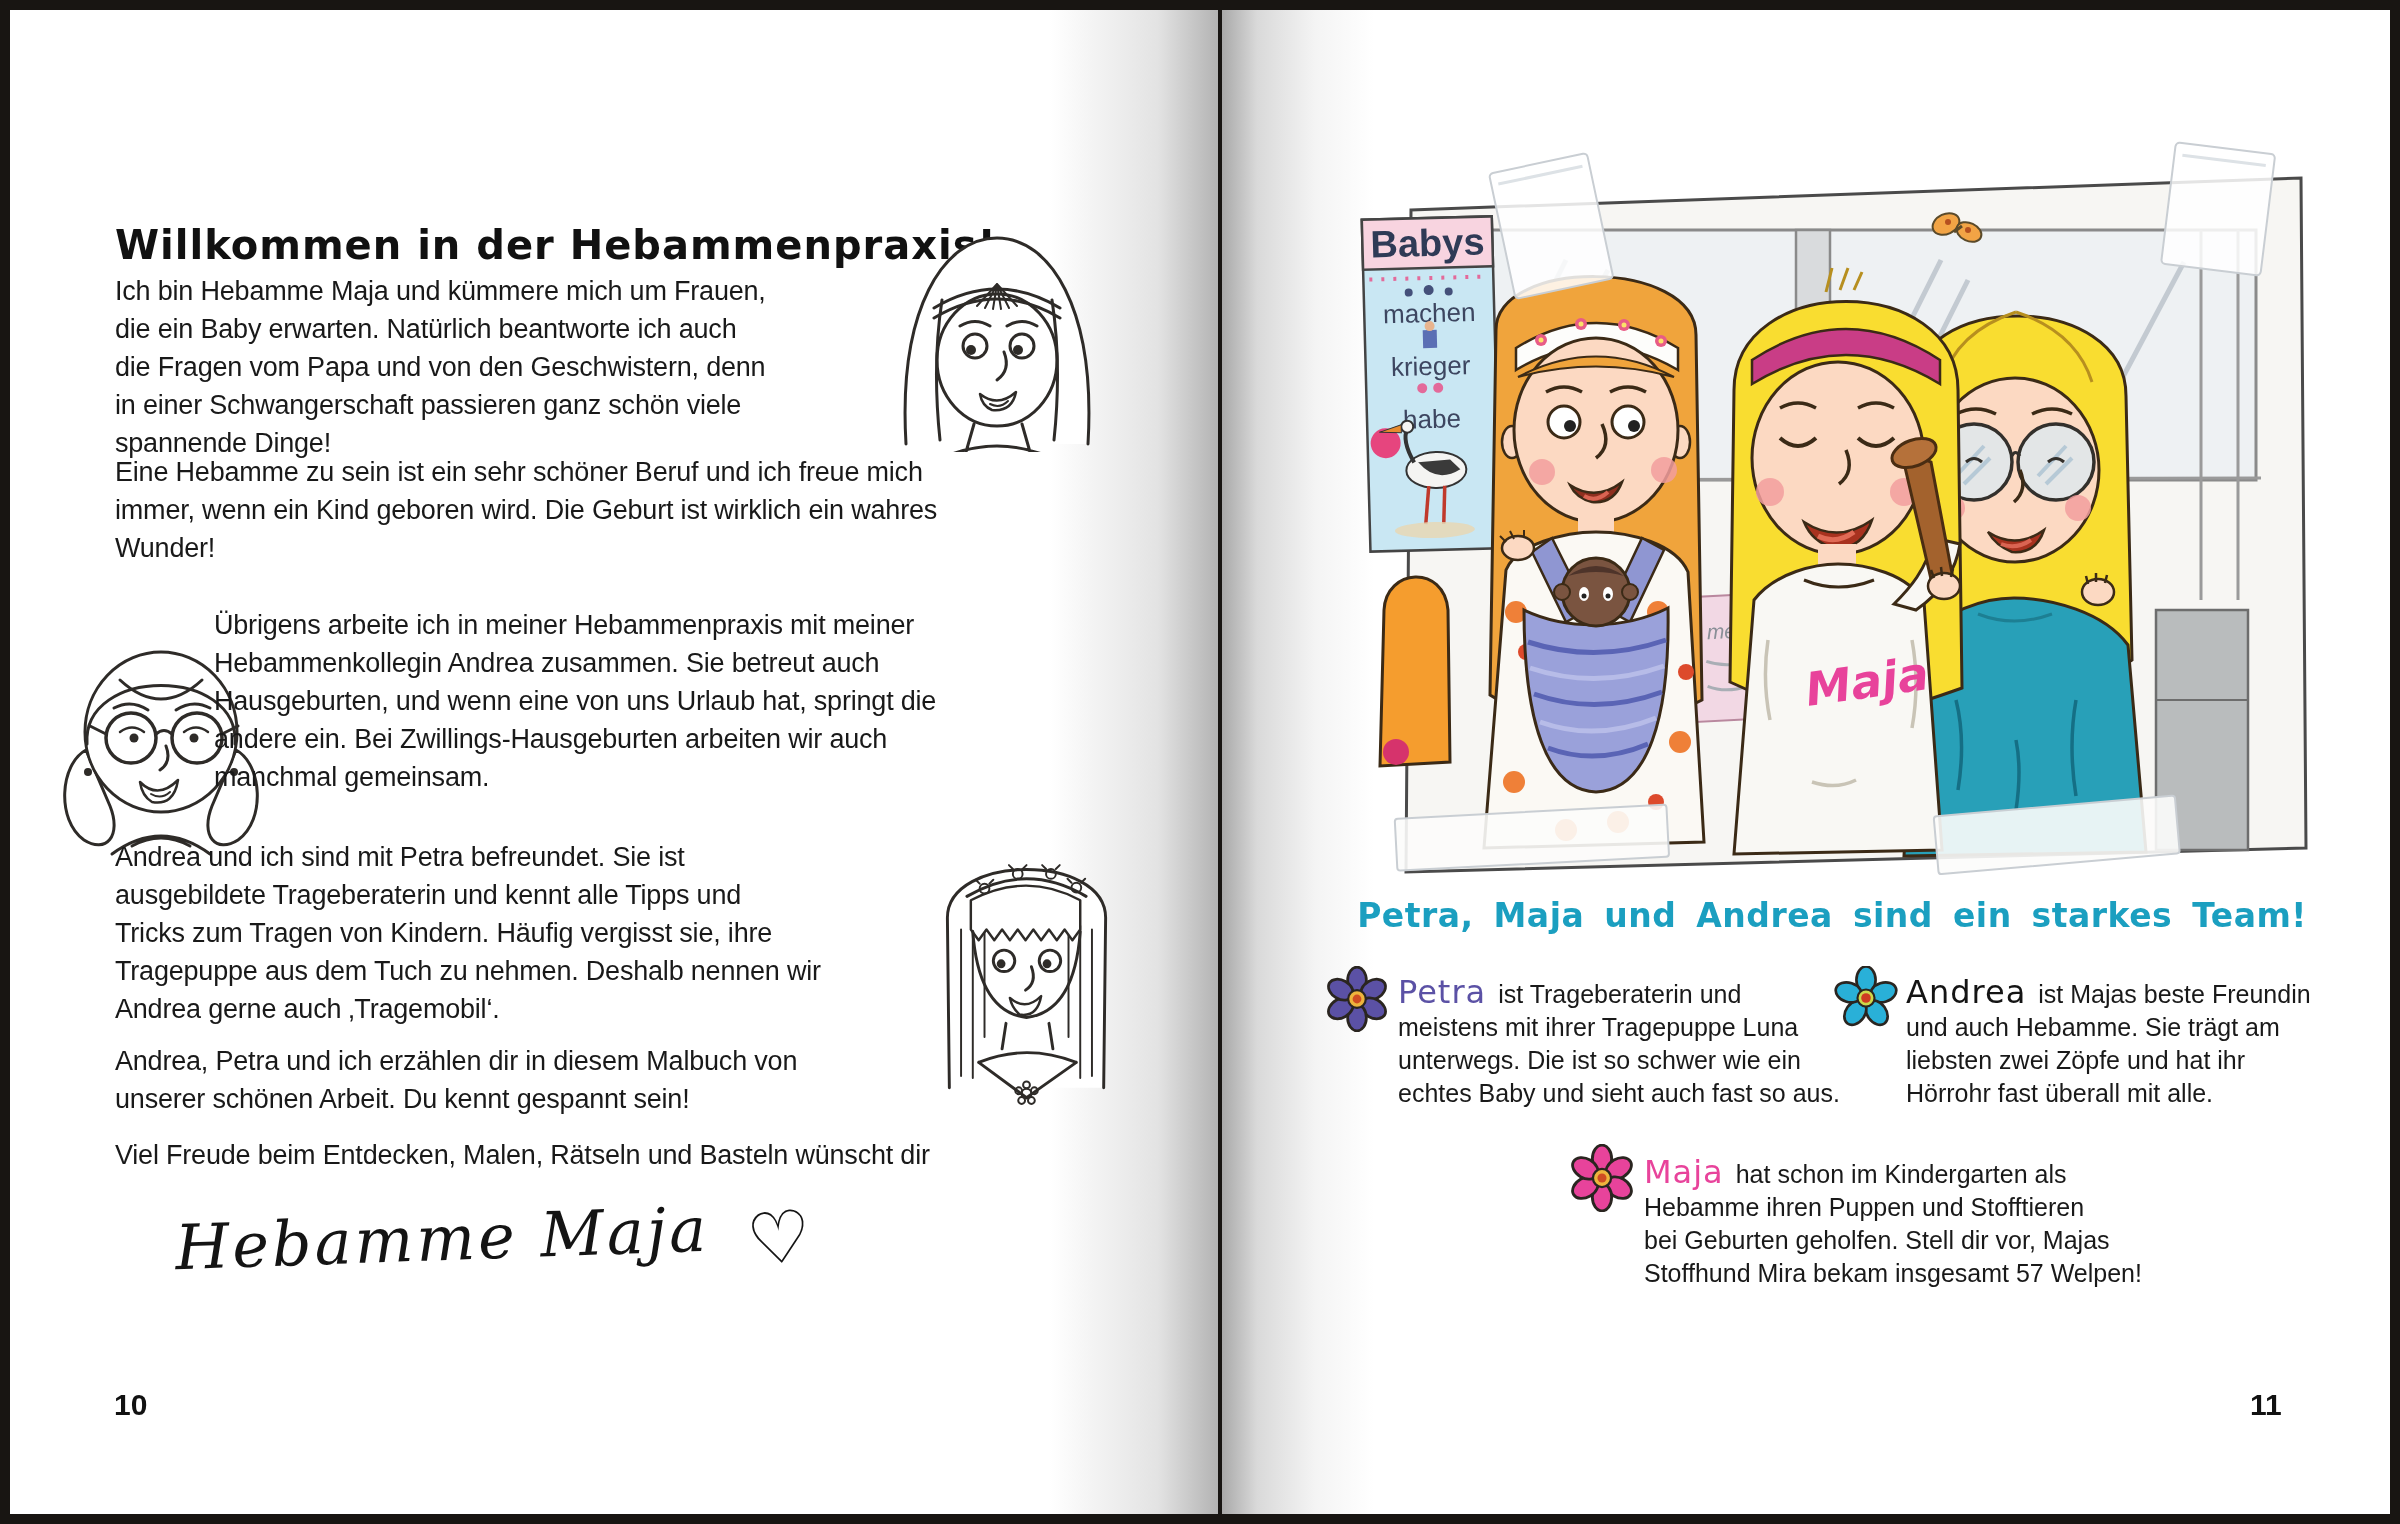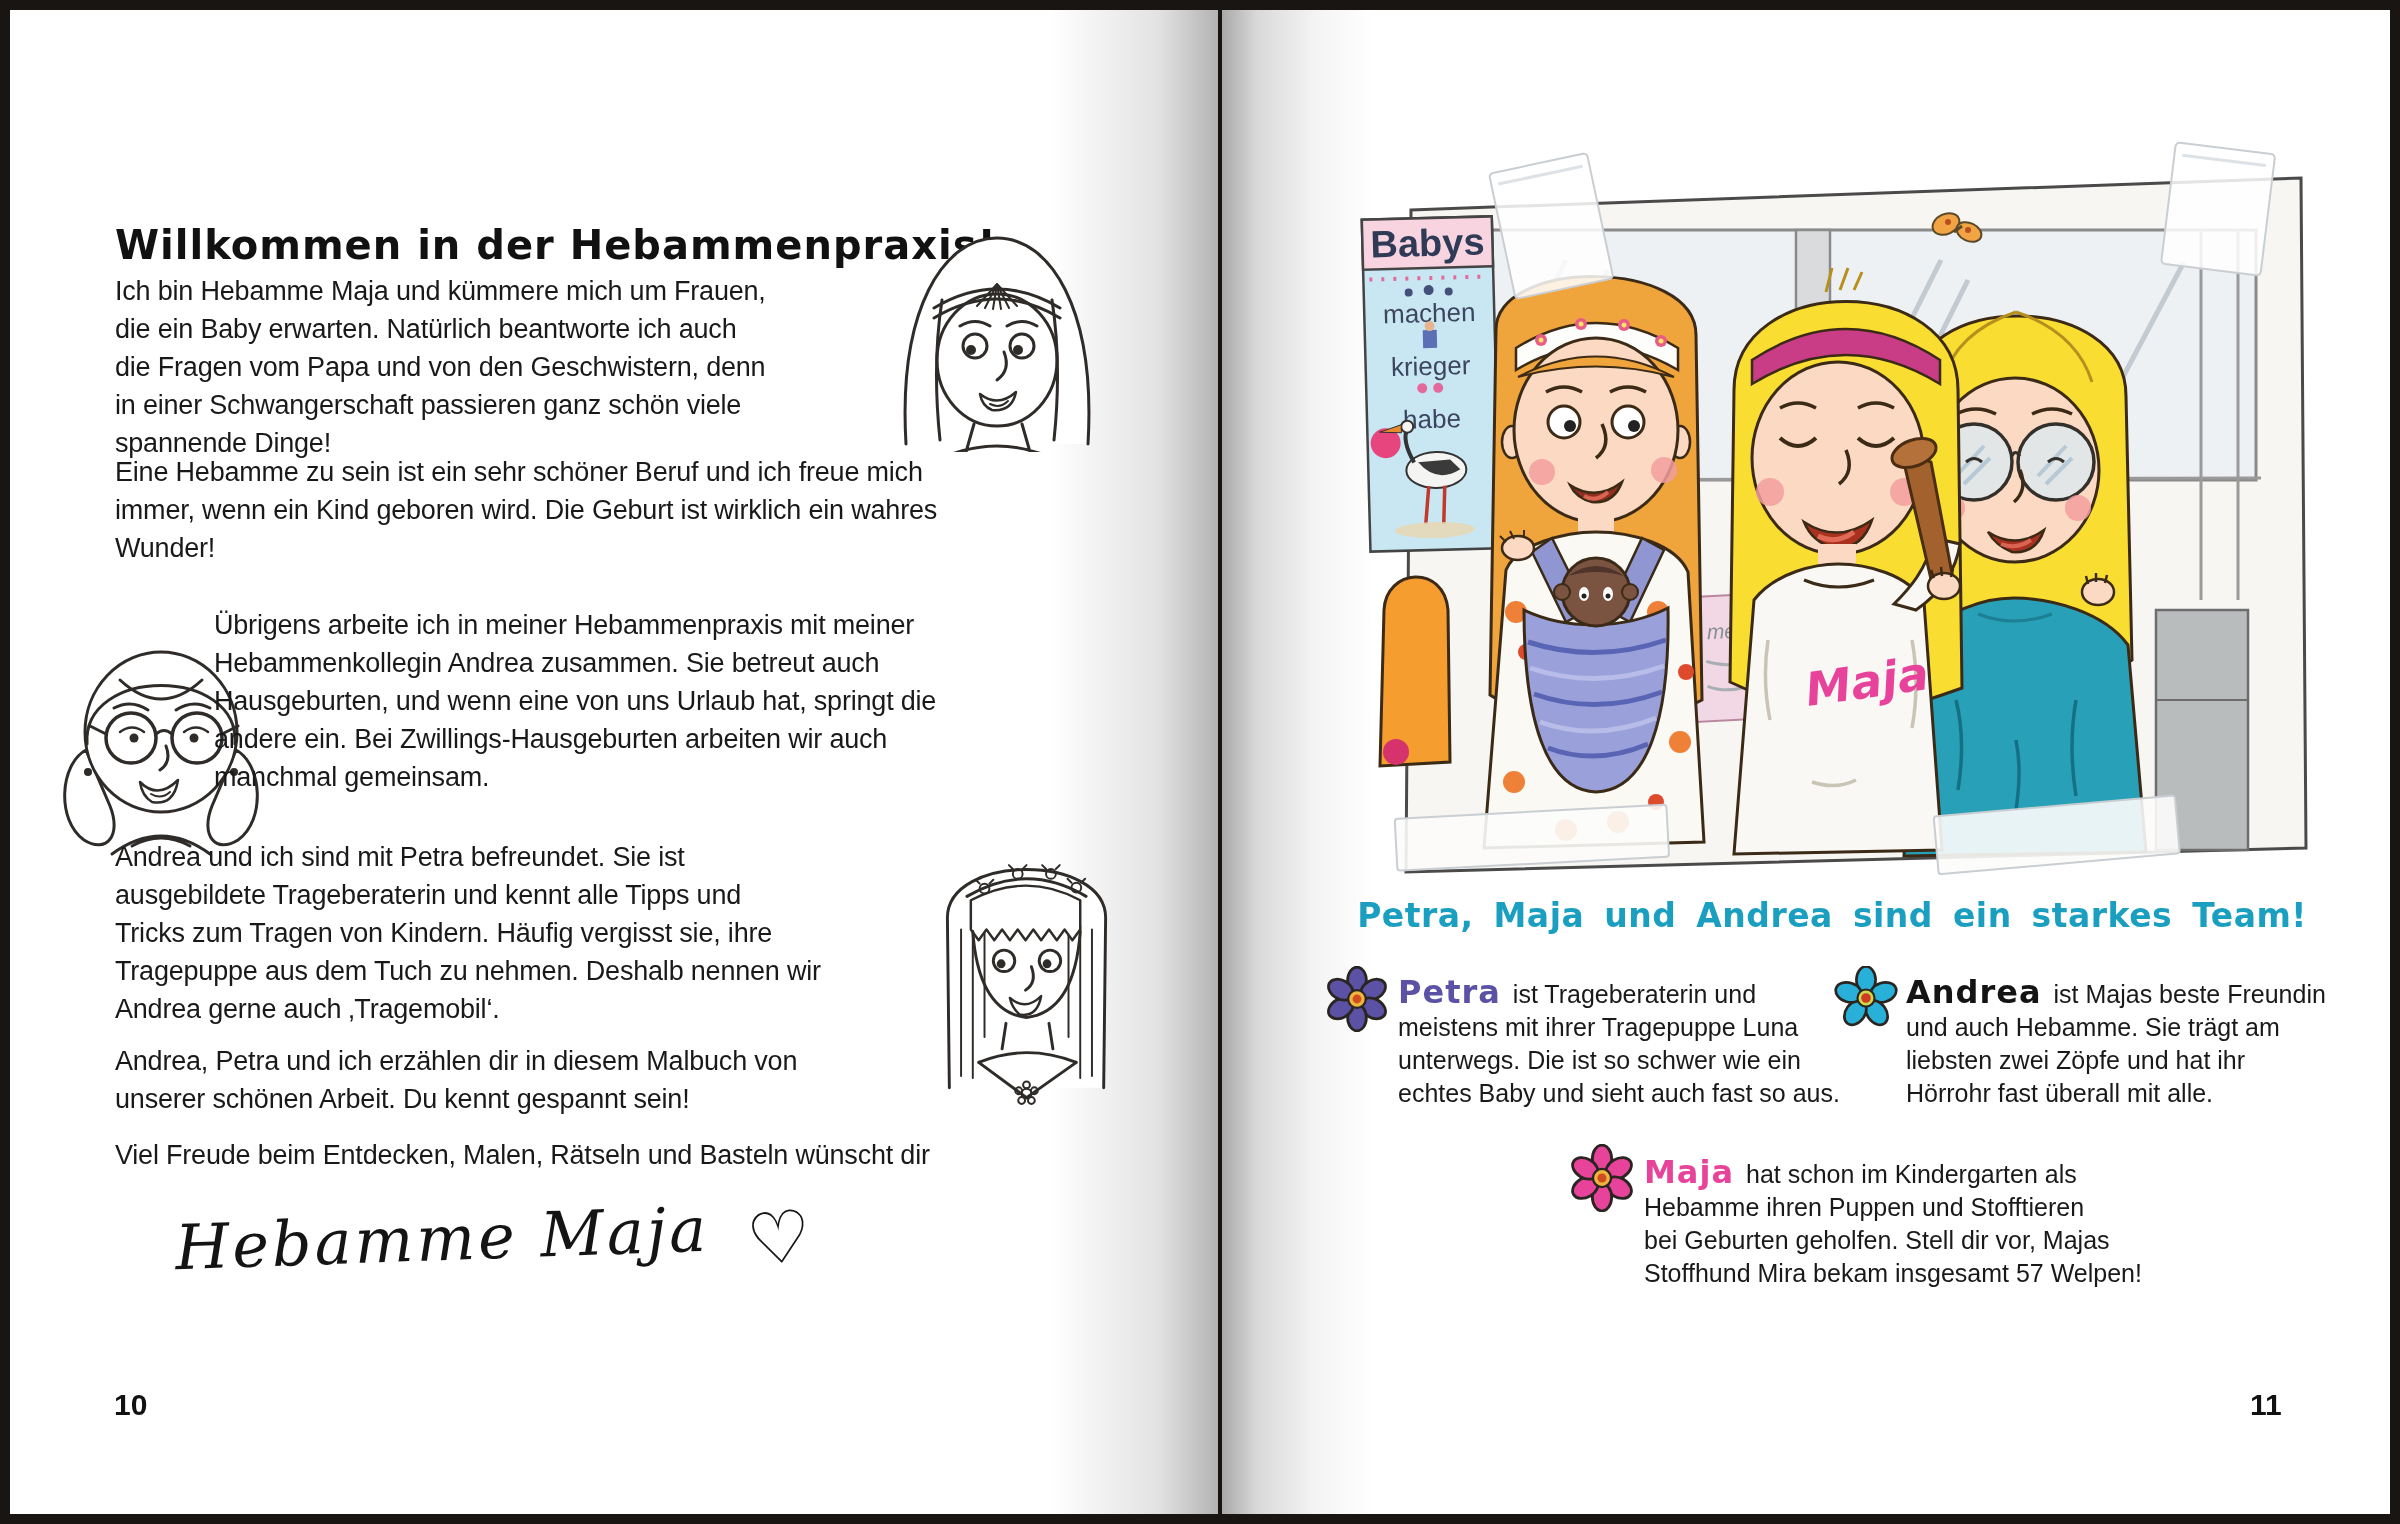--- a/index.html
+++ b/index.html
@@ -36,21 +36,21 @@
   .sig-heart{font-size:72px;color:#141414;transform:rotate(-6deg);}
   .pageno{font-weight:bold;font-size:30px;color:#111;}
   .caption{
     font-family:"DejaVu Sans", sans-serif;
     font-weight:800;font-size:33px;letter-spacing:0.5px;word-spacing:8px;
     color:#1b9fc0;text-align:center;margin-top:12px;
   }
   .profile{font-size:25px;line-height:33px;}
   .pname{
     font-family:"DejaVu Sans", sans-serif;
-    font-weight:700;font-size:32px;margin-right:12px;letter-spacing:1px;text-align:center;
+    font-weight:400;font-size:32px;margin-right:12px;letter-spacing:1px;text-align:center;
   }
   .pname-petra{color:#5b51a5;}
   .pname-andrea{color:#141414;}
   .pname-maja{color:#e8439b;}
   .ptext{white-space:pre-line;color:#191919;}
   svg{display:block;}
   .lineart{stroke:#2e2b28;stroke-width:3;fill:none;stroke-linecap:round;stroke-linejoin:round;}
   .lineart-fill{stroke:#2e2b28;stroke-width:3;fill:#ffffff;stroke-linecap:round;stroke-linejoin:round;}
 </style>
 </head>

